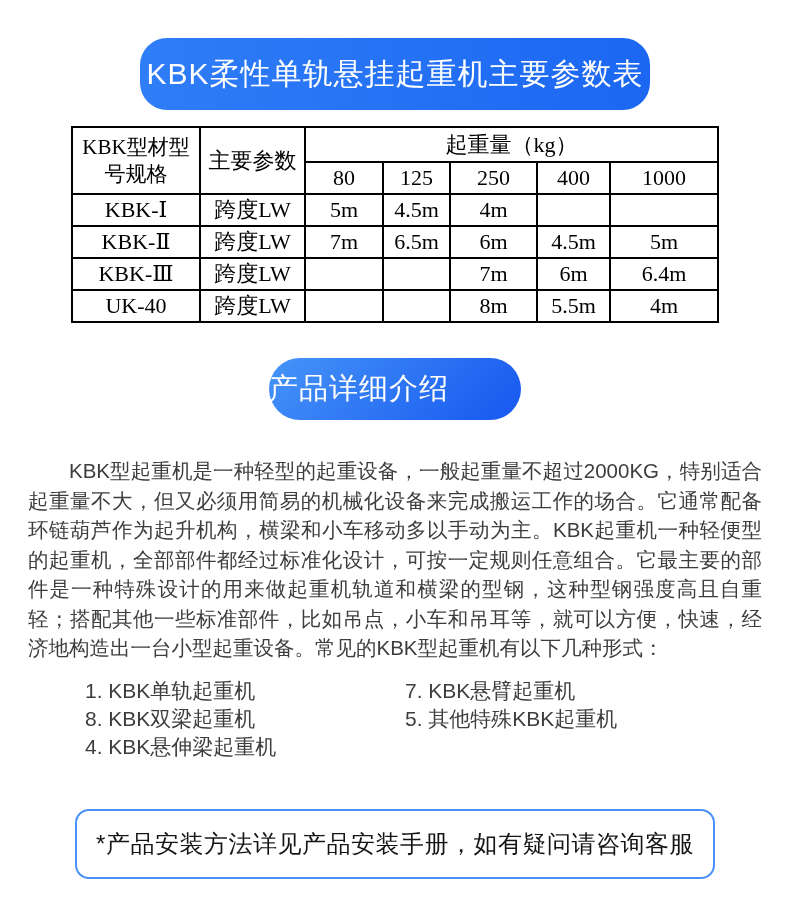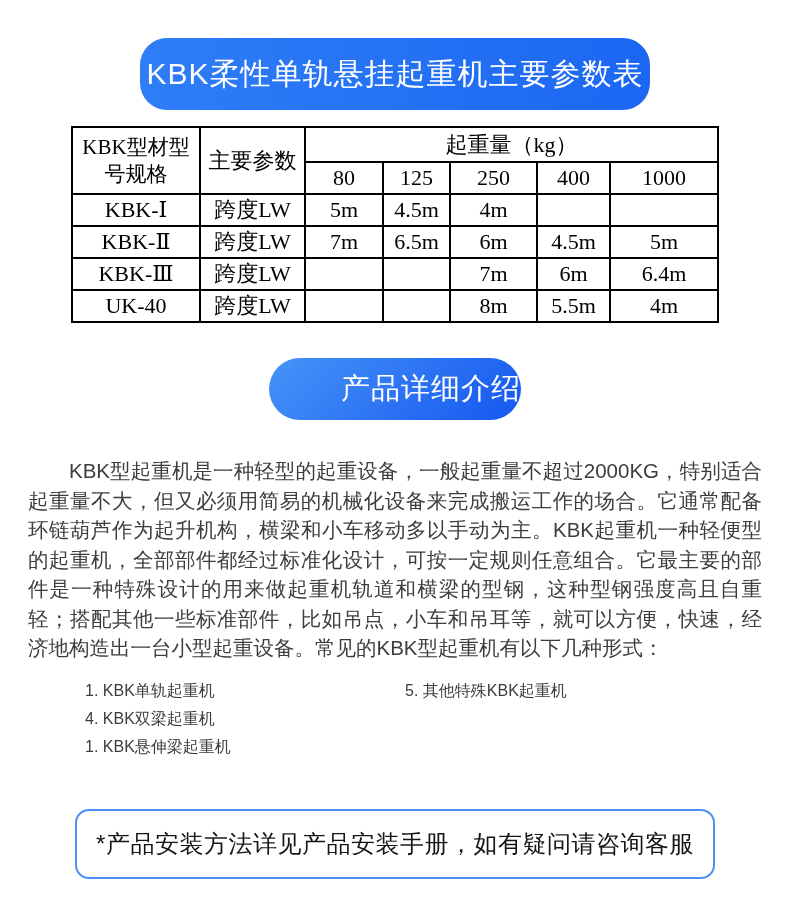--- a/index.html
+++ b/index.html
@@ -30,34 +30,34 @@
     font-weight:normal;padding:0;height:30px;line-height:1.15;
   }
   table.params thead tr.group-row th{height:33px;}
   table.params th.model-head{font-size:21px;line-height:1.25;}
 
   
   .section-btn{
     width:252px;height:62px;margin:35px auto 0;border-radius:31px;
     background:linear-gradient(135deg,#4694f8 0%,#1a5df0 90%);
     color:#ffffff;font-size:29px;letter-spacing:1px;cursor:pointer;
-    display:flex;align-items:center;justify-content:flex-end;
+    display:flex;align-items:center;justify-content:flex-start;
   }
 
   
   .intro{
     width:734px;margin:36px 28px 0;
     font-size:20.5px;line-height:29.5px;color:#3d3d3d;
     text-align:justify;text-indent:2em;
   }
 
   
   .lists{
     display:flex;margin:14px 0 0 85px;
-    font-size:16px;line-height:28px;color:#3d3d3d;
+    font-size:21px;line-height:28px;color:#3d3d3d;
   }
   .lists ul{list-style:none;margin:0;padding:0;}
   .lists ul.col-left{width:320px;}
 
   
   .note{
     width:636px;height:66px;margin:48px auto 0;
     border:2px solid #4a90f7;border-radius:14px;background:#ffffff;
     display:flex;align-items:center;justify-content:center;
     font-size:24px;color:#151515;letter-spacing:0.5px;
@@ -138,24 +138,25 @@
 
   <div class="section-btn">
     <span>产品详细介绍</span>
   </div>
 
   <p class="intro">KBK型起重机是一种轻型的起重设备，一般起重量不超过2000KG，特别适合起重量不大，但又必须用简易的机械化设备来完成搬运工作的场合。它通常配备环链葫芦作为起升机构，横梁和小车移动多以手动为主。KBK起重机一种轻便型的起重机，全部部件都经过标准化设计，可按一定规则任意组合。它最主要的部件是一种特殊设计的用来做起重机轨道和横梁的型钢，这种型钢强度高且自重轻；搭配其他一些标准部件，比如吊点，小车和吊耳等，就可以方便，快速，经济地构造出一台小型起重设备。常见的KBK型起重机有以下几种形式：</p>
 
   <div class="lists">
     <ul class="col-left">
       <li>1. KBK单轨起重机</li>
-      <li>4. KBK双梁起重机</li>
-      <li>1. KBK悬伸梁起重机</li>
+      <li>8. KBK双梁起重机</li>
+      <li>4. KBK悬伸梁起重机</li>
     </ul>
     <ul class="col-right">
+      <li>7. KBK悬臂起重机</li>
       <li>5. 其他特殊KBK起重机</li>
     </ul>
   </div>
 
   <div class="note">
     <span>*产品安装方法详见产品安装手册，如有疑问请咨询客服</span>
   </div>
 
 </div>
 

